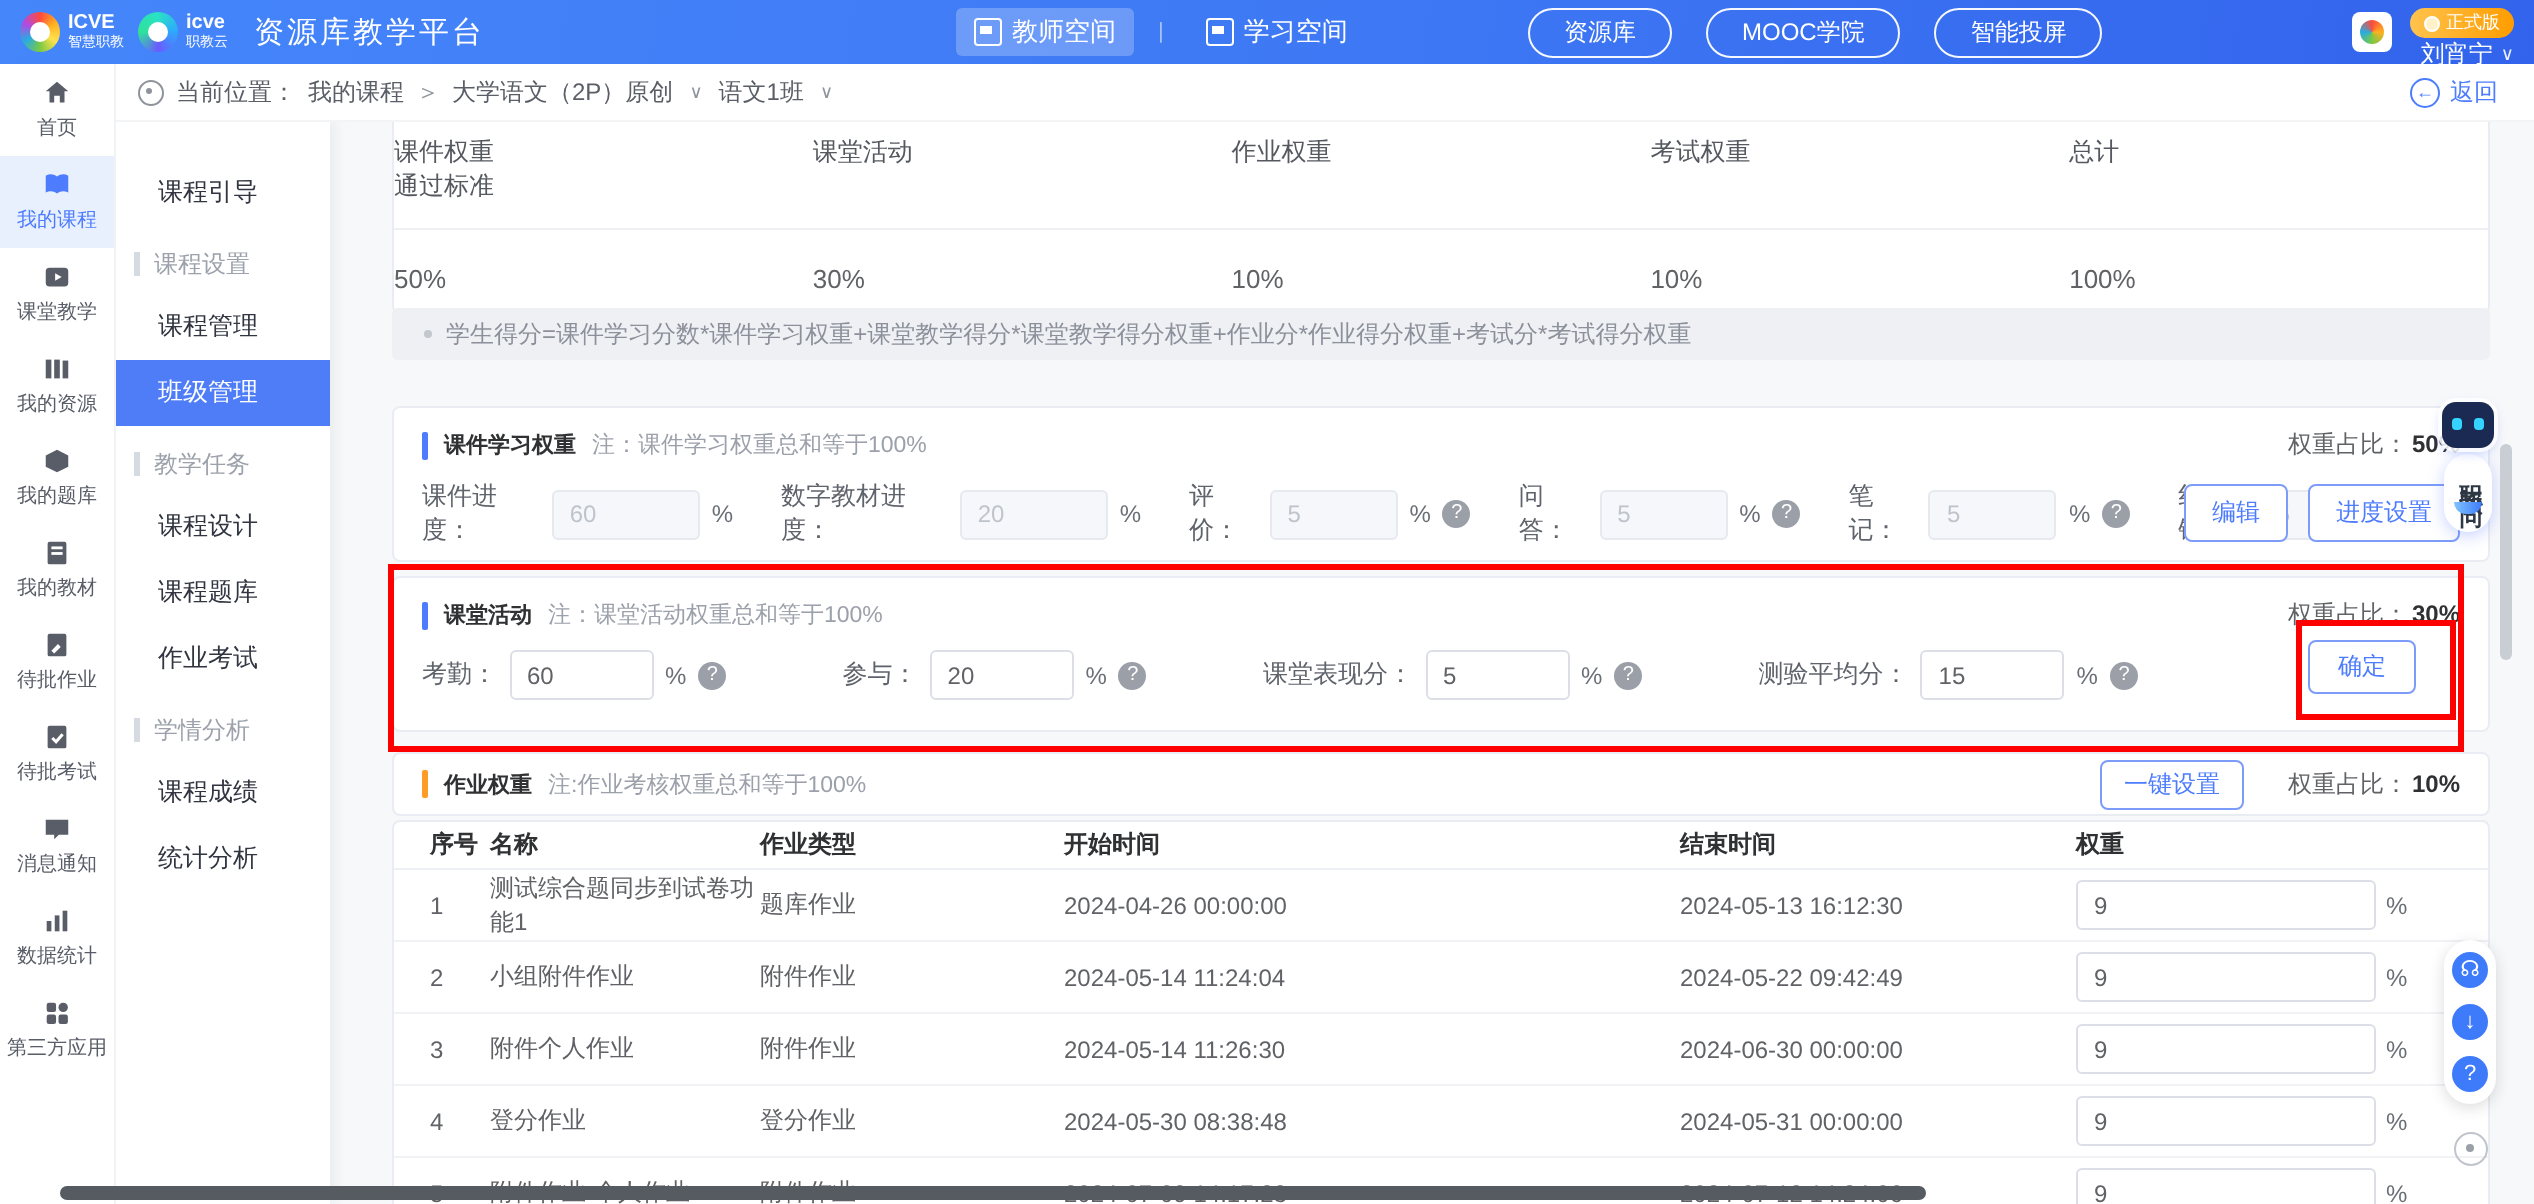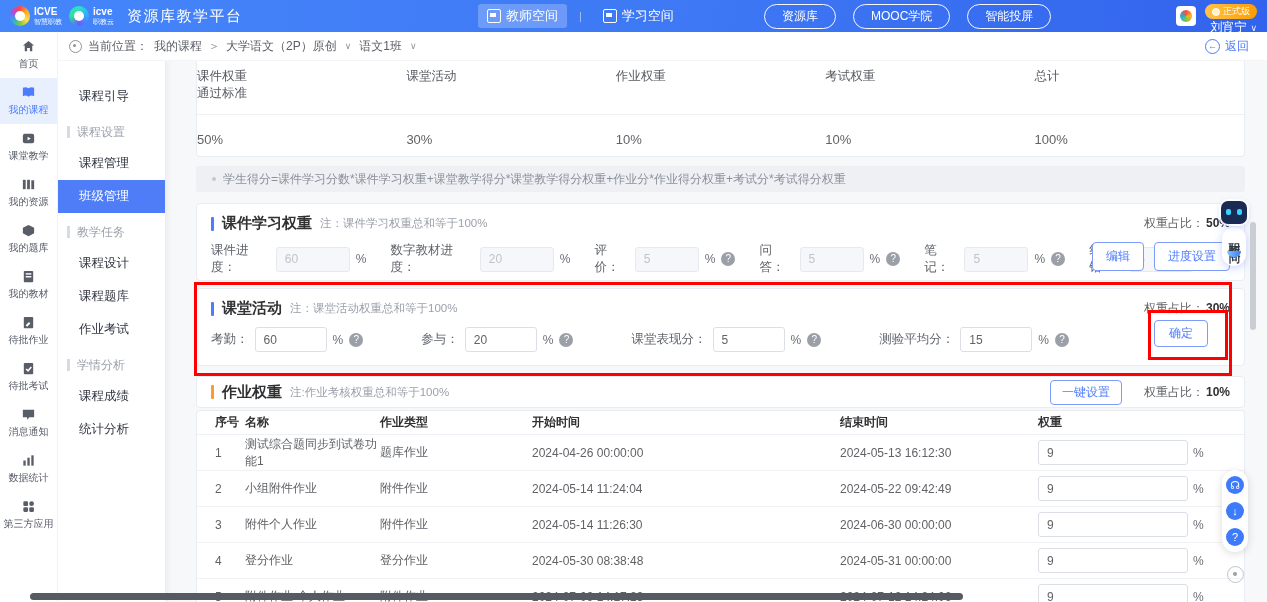--- a/index.html
+++ b/index.html
@@ -60,30 +60,30 @@
   
   .content-bg{position:absolute;left:165px;top:60px;right:0;bottom:0;background:#f7f8fa;}
   .card{position:absolute;background:#fff;border:1px solid #e9ecf2;border-radius:4px;box-sizing:border-box;}
 
   
   .sum-card{left:196px;top:55px;width:1049px;height:102px;border-top:none;border-radius:0 0 4px 4px;}
   .sum-row{display:grid;grid-template-columns:repeat(5,1fr);}
   .sum-head{padding:13px 0 12px;font-size:12.5px;color:#55595f;border-bottom:1px solid #eef0f4;}
   .sum-vals{padding:17px 0;font-size:13px;color:#606266;}
 
-  .formula-bar{position:absolute;left:196px;top:166px;width:1049px;height:26px;background:#eef0f4;border-radius:3px;display:flex;align-items:center;padding-left:16px;box-sizing:border-box;font-size:12px;color:#8c909a;}
+  .formula-bar{position:absolute;left:196px;top:154px;width:1049px;height:26px;background:#eef0f4;border-radius:3px;display:flex;align-items:center;padding-left:16px;box-sizing:border-box;font-size:12px;color:#8c909a;}
   .formula-bar::before{content:'';width:4px;height:4px;border-radius:50%;background:#c3c7ce;margin-right:7px;}
 
   
   .cw-card{left:196px;top:203px;width:1049px;height:78px;}
   .cl-card{left:196px;top:288px;width:1049px;height:78px;}
   .title-row{display:flex;align-items:center;gap:8px;padding:10px 14px 0;}
   .tbar{width:3px;height:14px;border-radius:1px;background:#4d7cfe;flex:0 0 auto;}
   .tbar.orange{background:#ff9c27;}
-  .card-title{font-size:15px;font-weight:bold;color:#303133;}
+  .card-title{font-size:11px;font-weight:bold;color:#303133;}
   .card-note{font-size:11.5px;color:#9ba0aa;}
   .ratio{margin-left:auto;font-size:12px;color:#606266;}
   .ratio b{color:#303133;font-weight:bold;margin-left:2px;}
   .fields-row{display:flex;align-items:center;padding:9px 14px 0;}
   .fgroup{display:flex;align-items:center;gap:6px;font-size:12.5px;color:#5f636b;}
   .fgroup input{height:25px;border:1px solid #dcdfe6;border-radius:3px;padding:0 8px;font-size:12px;color:#606266;box-sizing:border-box;font-family:inherit;outline:none;}
   .fgroup input:disabled{background:#f5f7fa;border-color:#e6e9ef;color:#bfc4cc;}
   .pct{color:#6a6e76;font-size:12px;}
   .help{width:14px;height:14px;border-radius:50%;background:#9b9fa8;color:#fff;font-size:10px;line-height:14px;text-align:center;flex:0 0 auto;cursor:pointer;}
   .blue-btn{background:#fff;border:1px solid #7d9cf9;color:#4d7cfe;font-size:12px;border-radius:4px;padding:5px 13px;cursor:pointer;font-family:inherit;}

